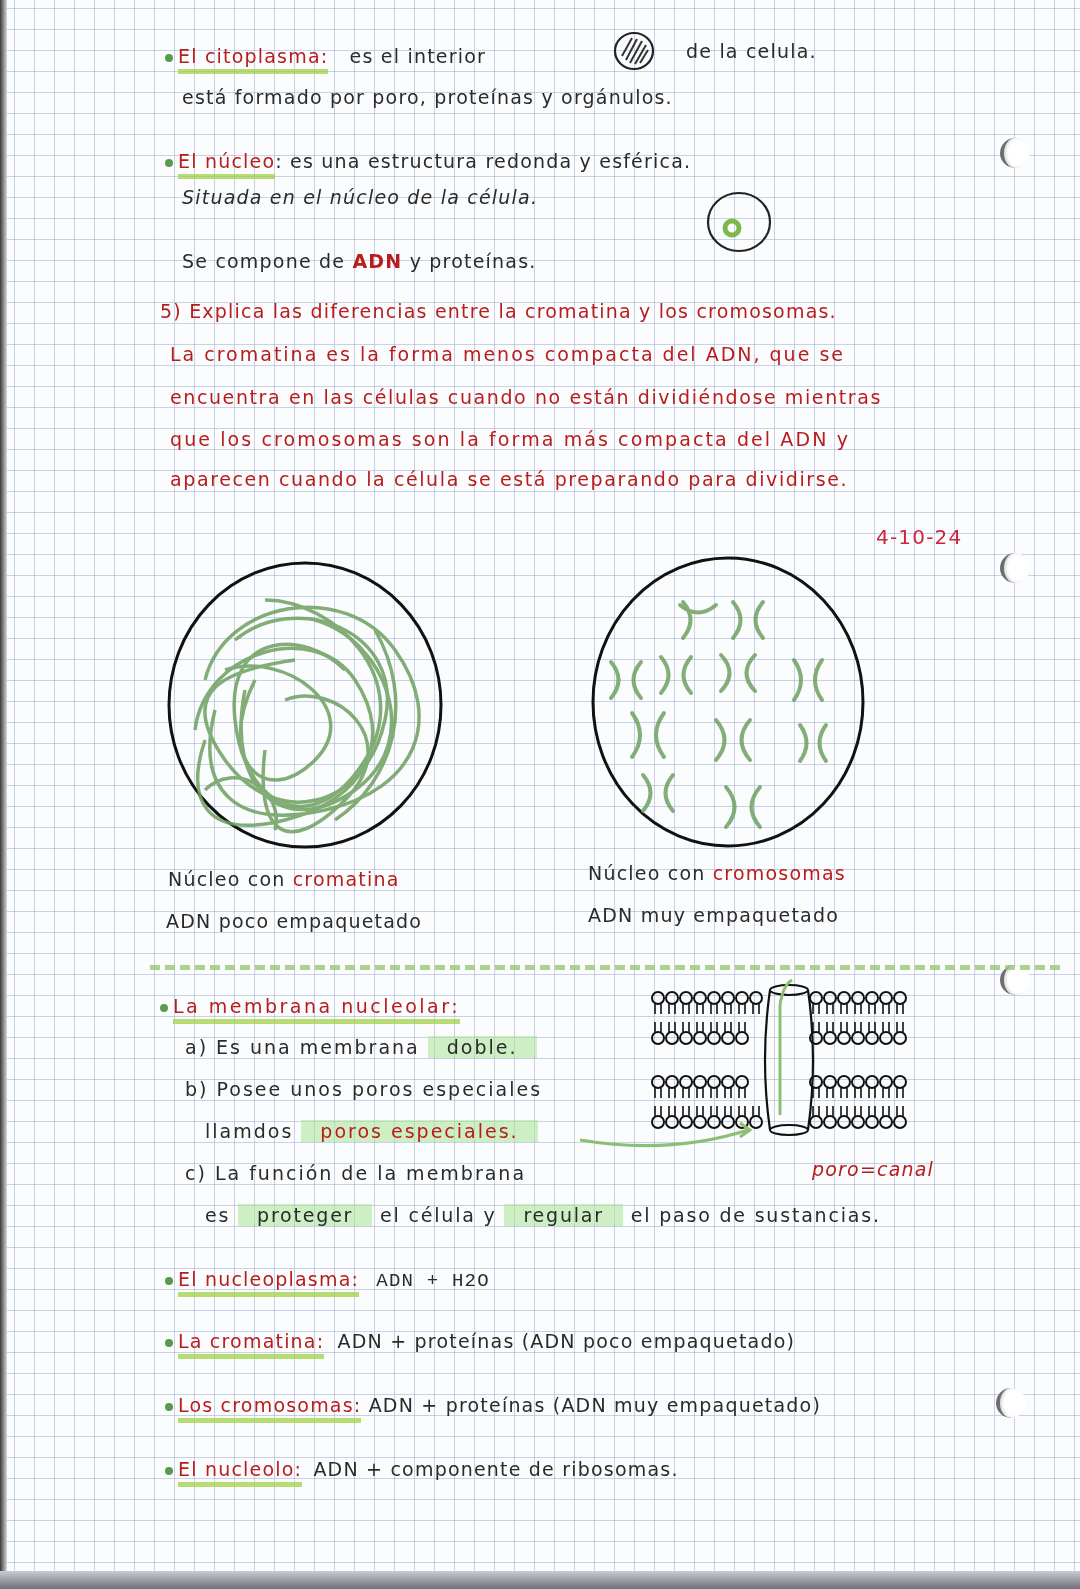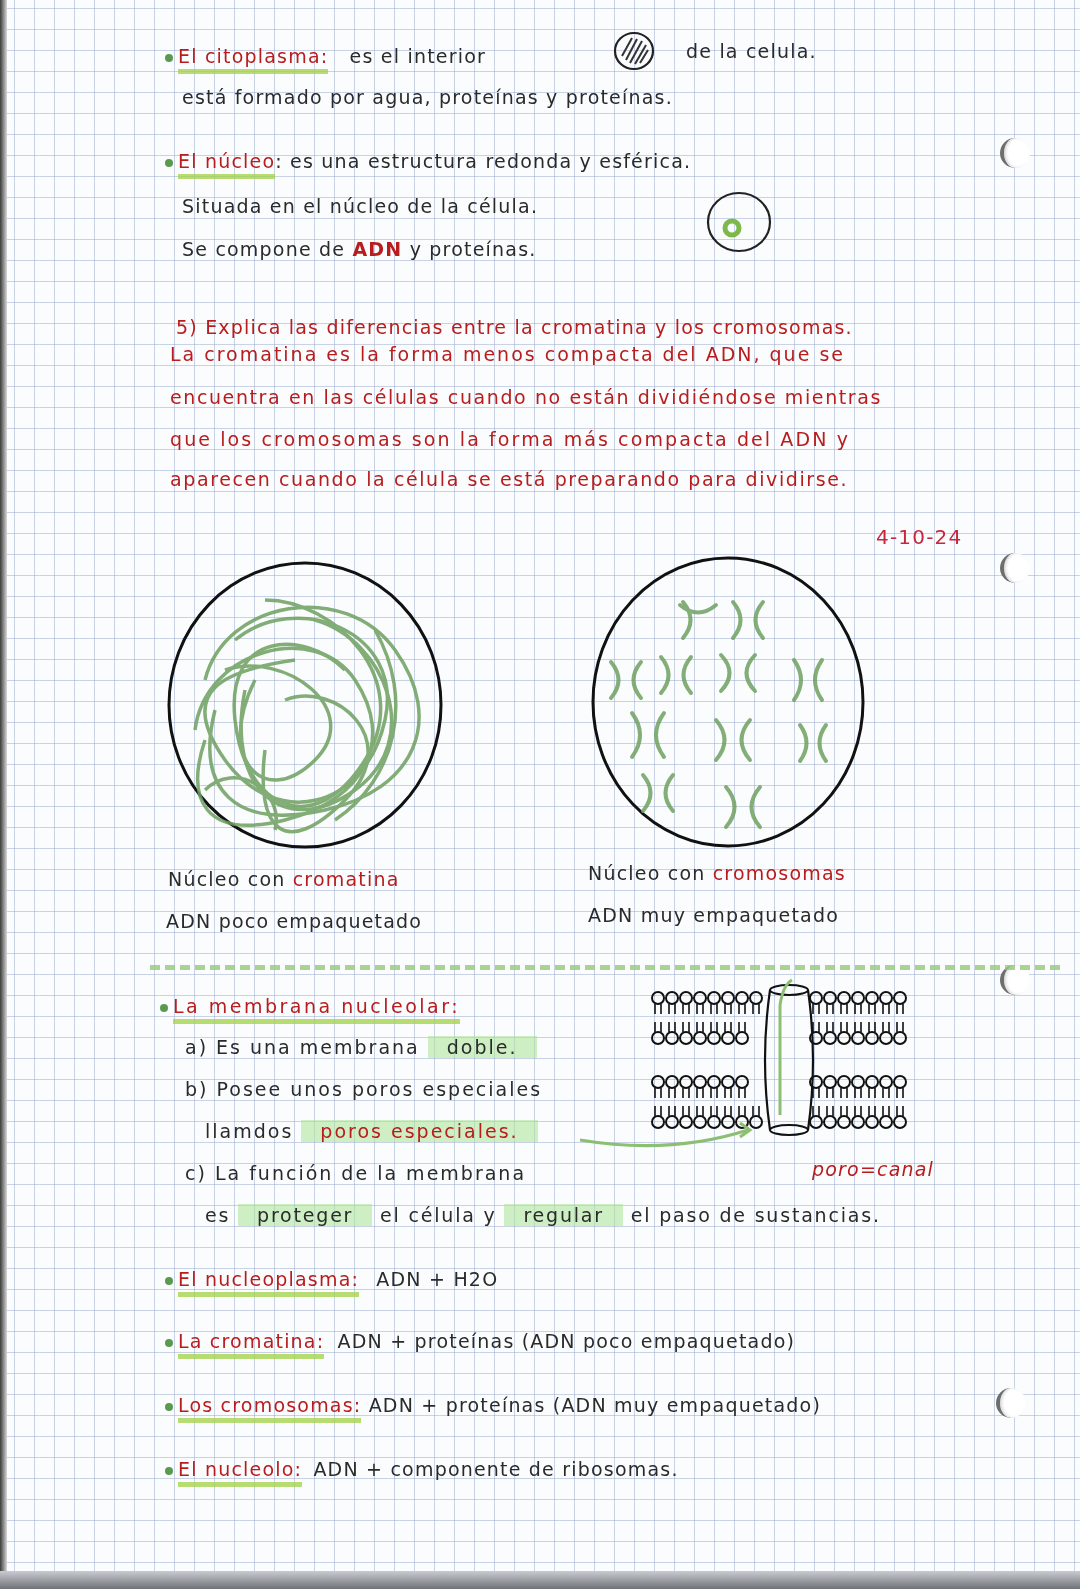--- a/index.html
+++ b/index.html
@@ -45,37 +45,37 @@
   <ellipse cx="22" cy="21" rx="19" ry="18" fill="none" stroke="#222" stroke-width="2.2"></ellipse>
   <g stroke="#333" stroke-width="2">
     <line x1="10" y1="26" x2="20" y2="8"></line>
       <line x1="14" y1="30" x2="25" y2="9"></line>
     <line x1="18" y1="33" x2="30" y2="11"></line>
       <line x1="23" y1="34" x2="34" y2="15"></line>
     <line x1="28" y1="33" x2="36" y2="20"></line>
   </g>
 </svg>
 <div class="line dark" style="left:686px;top:40px;">de la celula.</div>
-<div class="line dark" style="left:182px;top:86px;">está formado por agua, proteínas y proteínas.</div>
+<div class="line dark" style="left:182px;top:86px;">está formado por poro, proteínas y orgánulos.</div>
 
 <div class="line" style="left:165px;top:150px;">
   <span class="bullet"></span><span class="blue hl-under">El núcleo</span><span class="dark">: es una estructura redonda y esférica.</span>
 </div>
-<div class="line dark" style="left:182px;top:195px;">Situada en el núcleo de la célula.</div>
-<div class="line dark" style="left:182px;top:238px;text-align:right;">
+<div class="line dark" style="left:182px;top:186px;font-style:italic;">Situada en el núcleo de la célula.</div>
+<div class="line dark" style="left:182px;top:250px;text-align:right;">
   <span>Se compone de</span>
   <span class="blue" style="font-weight:bold;">ADN</span>
   <span>y proteínas.</span>
 </div>
 <svg style="left:705px;top:190px;" width="68" height="64">
   <ellipse cx="34" cy="32" rx="31" ry="29" fill="none" stroke="#222" stroke-width="2.2"></ellipse>
   <circle cx="27" cy="38" r="7" fill="none" stroke="#7cb84a" stroke-width="5"></circle>
 </svg>
 
-<div class="line blue" style="left:160px;top:316px;margin-left:16px;">5) Explica las diferencias entre la cromatina y los cromosomas.</div>
+<div class="line blue" style="left:160px;top:300px;">5) Explica las diferencias entre la cromatina y los cromosomas.</div>
 <div class="line blue" style="left:170px;top:343px;letter-spacing:2px;">La cromatina es la forma menos compacta del ADN, que se</div>
 <div class="line blue" style="left:170px;top:386px;letter-spacing:1.6px;">encuentra en las células cuando no están dividiéndose mientras</div>
 <div class="line blue" style="left:170px;top:428px;letter-spacing:2.1px;">que los cromosomas son la forma más compacta del ADN y</div>
 <div class="line blue" style="left:170px;top:468px;letter-spacing:1.6px;">aparecen cuando la célula se está preparando para dividirse.</div>
 
 <div class="line red" style="left:876px;top:525px;font-size:20px;">4-10-24</div>
 
 <svg style="left:165px;top:560px;" width="280" height="290">
   <ellipse cx="140" cy="145" rx="136" ry="142" fill="none" stroke="#111" stroke-width="3"></ellipse>
   <g fill="none" stroke="#6ea060" stroke-width="3.5" opacity="0.85">
@@ -253,21 +253,21 @@
   <line x1="200" y1="25" x2="200" y2="135" stroke="#8cbf74" stroke-width="3"></line>
   <path d="M200 25 Q203 5 212 0" fill="none" stroke="#8cbf74" stroke-width="3"></path>
 
   <path d="M0 160 Q90 175 168 150" fill="none" stroke="#8cbf74" stroke-width="3"></path>
   <path d="M160 143 L170 150 L160 157" fill="none" stroke="#8cbf74" stroke-width="3"></path>
 </svg>
 <div class="line blue" style="left:812px;top:1158px;font-style:italic;">poro=canal</div>
 
 <div class="line" style="left:165px;top:1268px;">
   <span class="bullet"></span><span class="blue hl-under">El nucleoplasma:</span>
-  <span class="dark" style="margin-left:10px;">ADN + H2O</span>
+  <span class="dark" style="margin-left:10px;font-family:Liberation Mono, monospace;">ADN + H2O</span>
 </div>
 <div class="line" style="left:165px;top:1330px;">
   <span class="bullet"></span><span class="blue hl-under">La cromatina:</span>
   <span class="dark" style="margin-left:6px;">ADN + proteínas (ADN poco empaquetado)</span>
 </div>
 <div class="line" style="left:165px;top:1394px;">
   <span class="bullet"></span><span class="blue hl-under">Los cromosomas:</span>
   <span class="dark" style="margin-left:0;">ADN + proteínas (ADN muy empaquetado)</span>
 </div>
 <div class="line" style="left:165px;top:1458px;">

